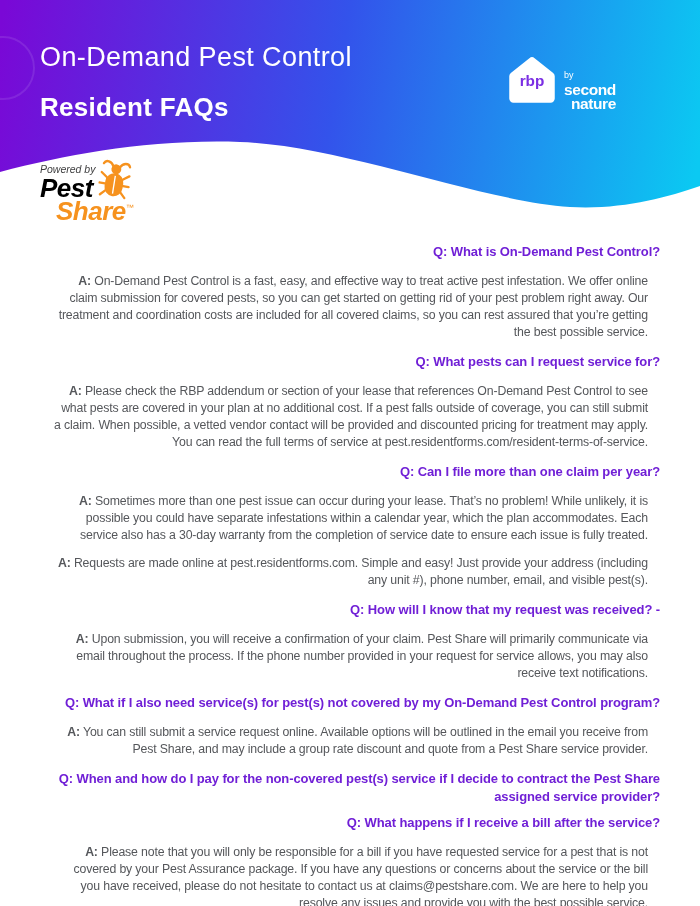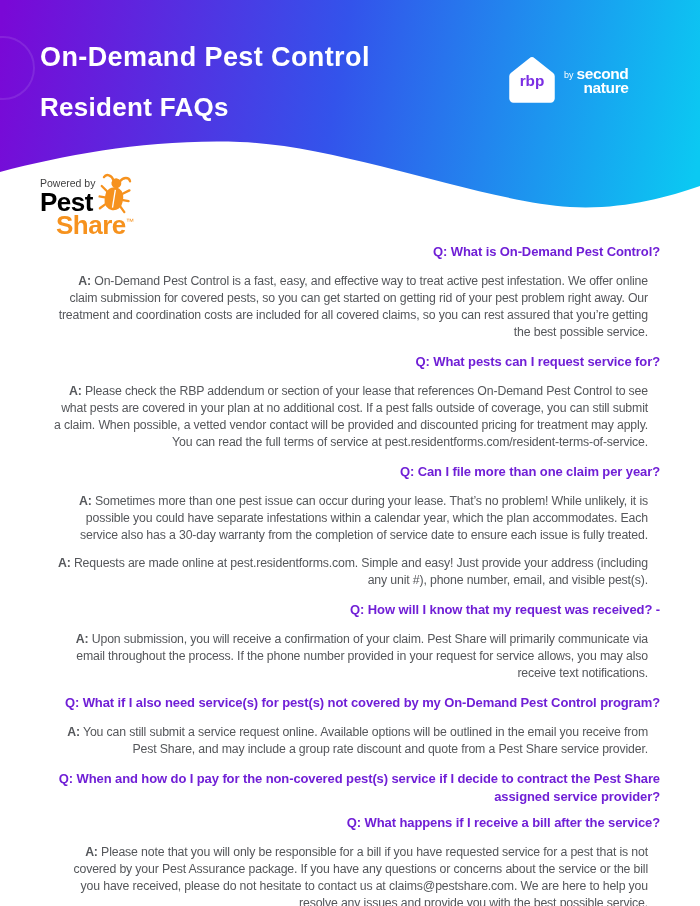--- a/index.html
+++ b/index.html
@@ -3,33 +3,33 @@
 <meta charset="utf-8">
 <style>
   html,body{margin:0;padding:0;background:#fff;}
   .page{position:relative;width:700px;height:906px;background:#fff;overflow:hidden;
         font-family:"Liberation Sans",sans-serif;}
 
   
   .hero{position:absolute;top:0;left:0;width:700px;height:232px;}
   .hero-svg{position:absolute;top:0;left:0;width:700px;height:232px;display:block;}
   .hero-title{position:absolute;left:40px;top:42px;color:#ffffff;font-size:27px;
-              font-weight:700;letter-spacing:0.4px;white-space:nowrap;}
+              font-weight:400;letter-spacing:0.4px;white-space:nowrap;}
   .hero-sub{position:absolute;left:40px;top:92px;color:#ffffff;font-size:26px;
             font-weight:700;letter-spacing:0.3px;white-space:nowrap;}
 
   
   .rbp{position:absolute;left:506px;top:51px;width:52px;height:58px;}
-  .sn{position:absolute;left:564px;top:67px;color:#fff;display:flex;gap:3px;}
+  .sn{position:absolute;left:564px;top:67px;color:#fff;display:flex;gap:3px;flex-direction:column;}
   .sn-by{font-size:9px;margin-top:3px;font-weight:400;}
   .sn-stack{font-weight:700;font-size:15.5px;line-height:13.5px;letter-spacing:-0.4px;}
   .sn-stack .l2{padding-left:7px;display:block;}
 
   
-  .ps{position:absolute;left:40px;top:172px;width:150px;height:75px;}
+  .ps{position:absolute;left:40px;top:158px;width:150px;height:75px;font-style:italic;}
   .ps-powered{position:absolute;left:0;top:5px;font-size:10.5px;color:#3e3e3f;}
   .ps-pest{position:absolute;left:0;top:15px;font-size:26px;font-weight:700;
            color:#000000;letter-spacing:-0.5px;}
   .ps-share{position:absolute;left:16px;top:38px;font-size:26px;font-weight:700;
             color:#f6921e;letter-spacing:-0.5px;}
   .ps-tm{font-size:8px;vertical-align:super;font-weight:400;}
   .ps-bug{position:absolute;left:59px;top:0px;transform:rotate(9deg);}
 
   
   .content{position:absolute;left:40px;top:243px;width:620px;}

